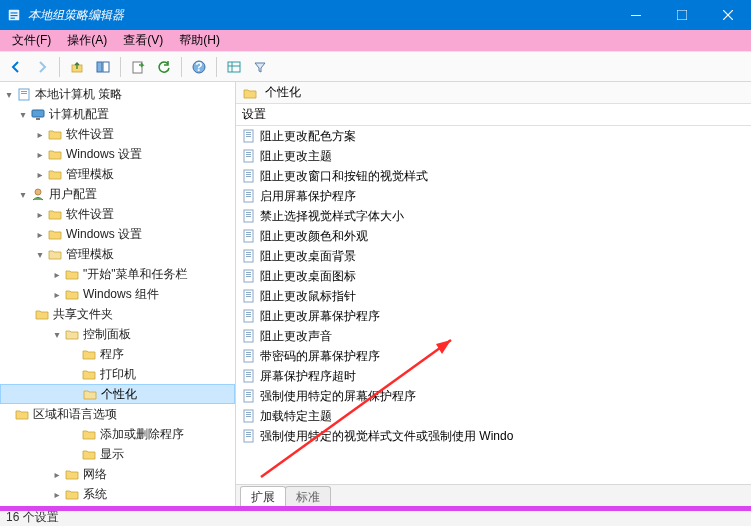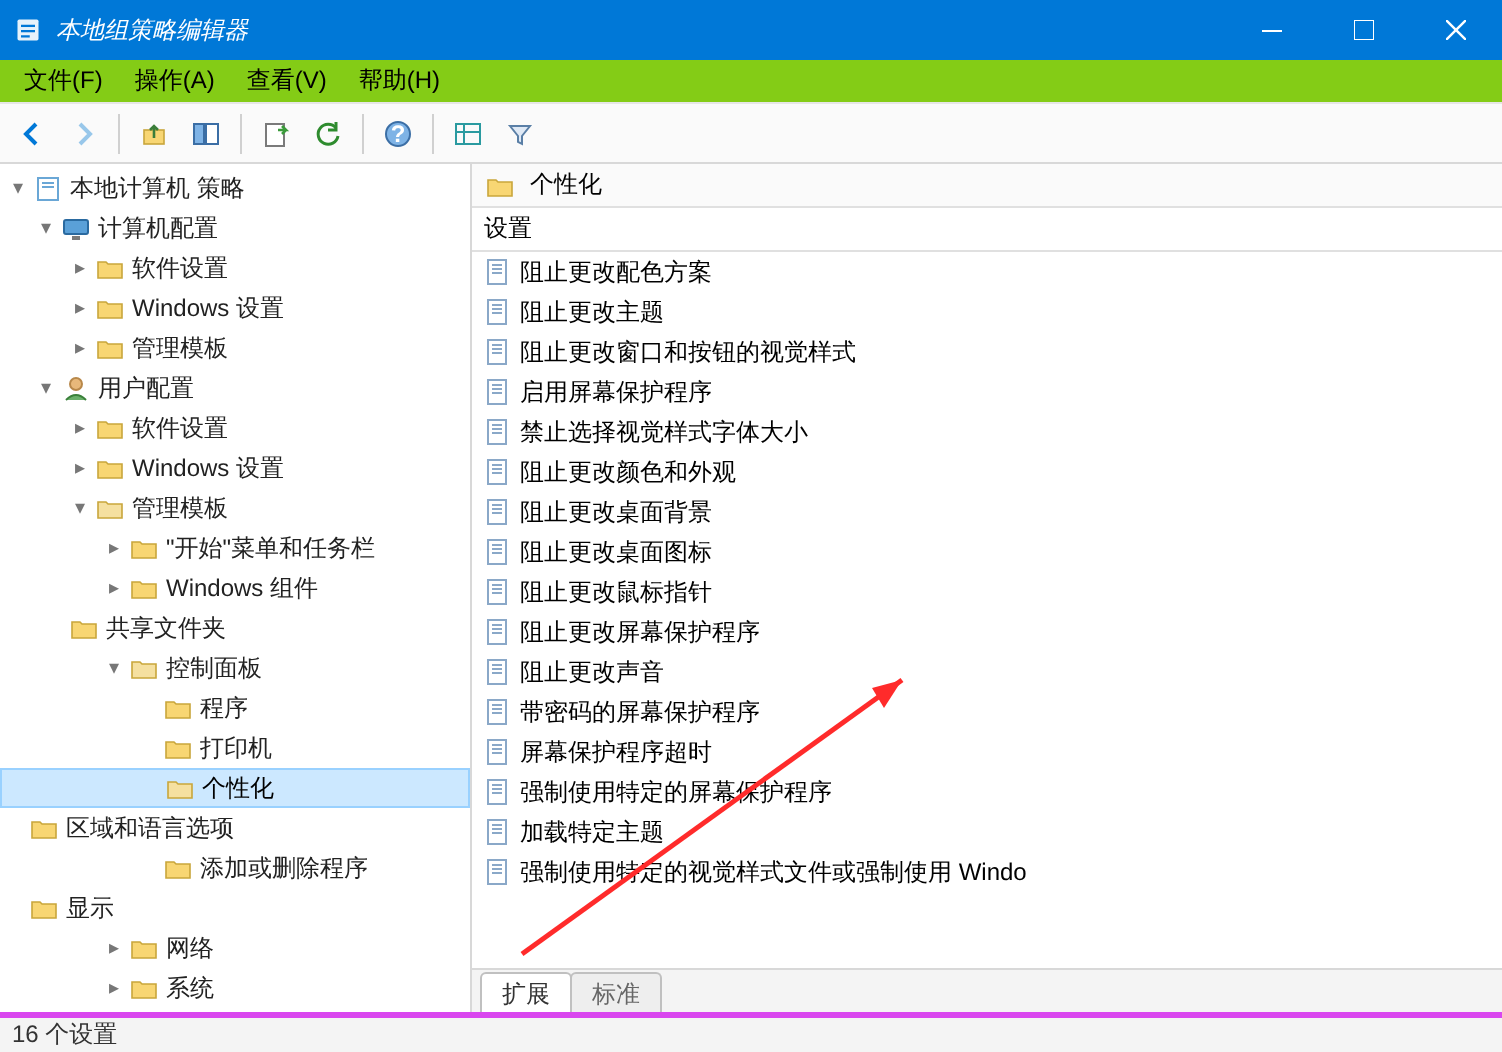--- a/index.html
+++ b/index.html
@@ -5,31 +5,31 @@
   * { box-sizing: border-box; margin: 0; padding: 0; font-family: "Microsoft YaHei", sans-serif; font-size: 12px; }
   html, body { width: 751px; height: 526px; overflow: hidden; background: #fff; }
 
   
   .titlebar { height: 30px; background: #0078d7; color: #fff; display: flex; align-items: center; padding-left: 6px; font-style: italic; }
   .titlebar .app-icon { width: 16px; height: 16px; margin-right: 6px; display: flex; align-items: center; justify-content: center; }
   .titlebar .title { flex: 1; font-size: 12px; }
   .titlebar .winbtn { width: 46px; height: 30px; display: flex; align-items: center; justify-content: center; color: #fff; }
 
   
-  .menubar { height: 22px; background: #84cc16; display: flex; align-items: center; padding: 0 6px; gap: 4px; border-bottom: 1px solid #e6e6e6;}
+  .menubar { height: 22px; background: #f9a8d4; display: flex; align-items: center; padding: 0 6px; gap: 4px; border-bottom: 1px solid #e6e6e6;}
   .menuitem { padding: 2px 6px; }
 
   
   .toolbar { height: 30px; background: #fafafa; display: flex; align-items: center; padding: 0 4px; gap: 2px; border-bottom: 1px solid #d8d8d8;}
   .tbtn { width: 24px; height: 24px; display:flex; align-items:center; justify-content:center; border: 1px solid transparent; }
   .tsep { width: 1px; height: 20px; background: #d0d0d0; margin: 0 3px; }
 
   
   .main { display:flex; height: calc(526px - 30px - 22px - 30px - 20px); }
-  .statusbar { height: 20px; border-top: 3px solid #d946ef; display:flex; align-items:flex-start; padding: 0 6px; background: #f4f4f4; color:#333;}
+  .statusbar { height: 20px; border-top: 5px solid #d946ef; display:flex; align-items:flex-end; padding: 0 6px; background: #f4f4f4; color:#333;}
 
   
   .treepane { width: 236px; border-right: 1px solid #d8d8d8; overflow: auto; padding: 2px 0; }
   .treerow { display:flex; align-items:center; height: 20px; padding-right: 4px; white-space: nowrap; }
   .treerow.selected { background:#cce8ff; border:1px solid #99d1ff; height:20px; }
   .twisty { width:14px; text-align:center; color:#777; font-size:10px; }
   .twisty.none { color:transparent; }
   .ticon { width:16px; height:16px; margin-right:3px; display:flex; align-items:center; justify-content:center; }
   .tlabel { font-size:12px; color:#222; }
   .tlabel.sel { color:#000; }
@@ -320,21 +320,21 @@
       </div>
     <div class="treerow" style="padding-left:67px">
         <span class="twisty none">·</span>
         <span class="ticon">
           <svg width="14" height="12">
             <path d="M1 3 h4 l1 1 h7 v7 h-12 z" class="folder-svg"></path>
           </svg>
         </span>
         <span class="tlabel">添加或删除程序</span>
       </div>
-    <div class="treerow" style="">
+    <div class="treerow" style="padding-left:67px">
         <span class="twisty none">·</span>
         <span class="ticon">
           <svg width="14" height="12">
             <path d="M1 3 h4 l1 1 h7 v7 h-12 z" class="folder-svg"></path>
           </svg>
         </span>
         <span class="tlabel">显示</span>
       </div>
 
     <div class="treerow" style="padding-left:50px">

